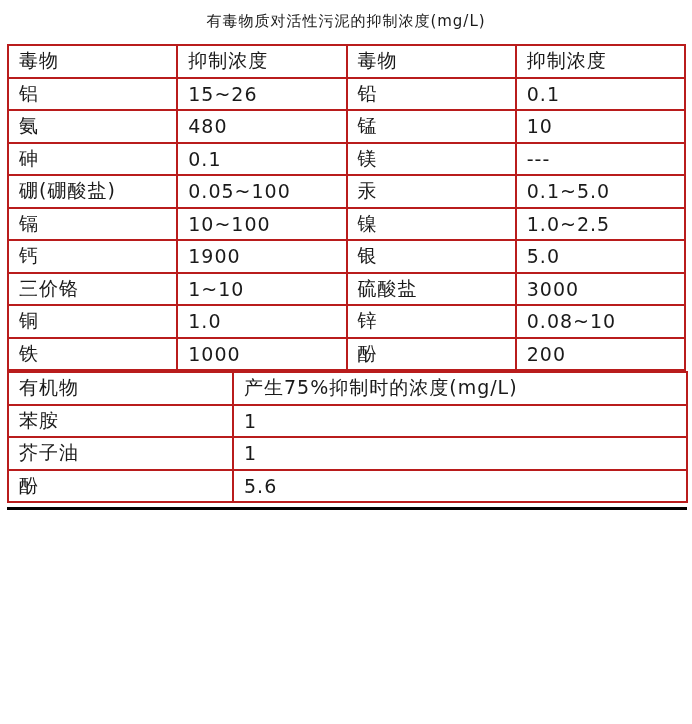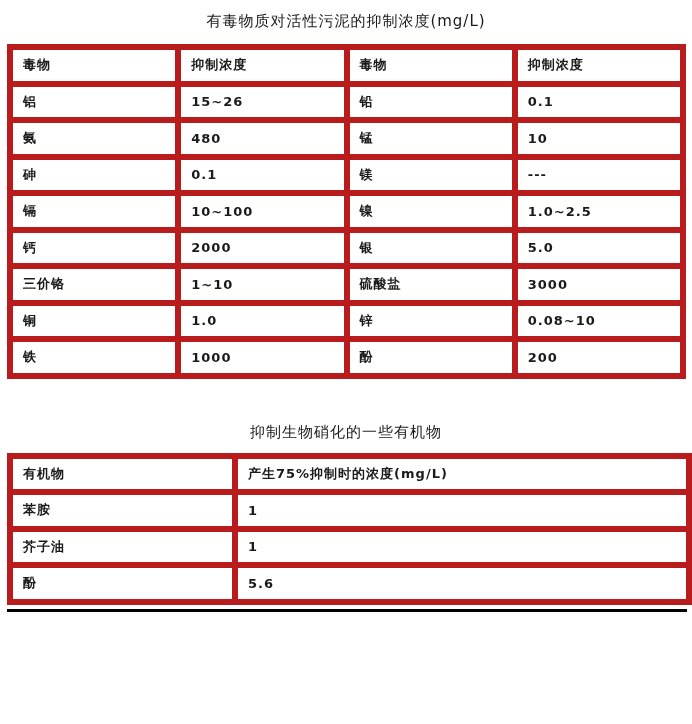--- a/index.html
+++ b/index.html
@@ -26,24 +26,24 @@
   .title-1 { padding-top: 12px; margin-bottom: 13px; }
   .title-2 { margin-top: 44px; margin-bottom: 11px; }
   table.data-table {
     border-collapse: collapse;
     table-layout: fixed;
     margin-left: 7px;
     width: 679px;
   }
   table.data-table th,
   table.data-table td {
-    border: 6px solid #b91c1c;
+    border: 2px solid #b91c1c;
     height: 30.5px;
-    font-size: 13px;
-    font-weight: bold;
+    font-size: 19px;
+    font-weight: normal;
     text-align: left;
     vertical-align: middle;
     padding: 0 6px 0 10px;
     letter-spacing: 1px;
     white-space: nowrap;
     overflow: hidden;
   }
   .toxins-table col { width: 25%; }
   .organics-table col.c1 { width: 225px; }
   .organics-table col.c2 { width: 454px; }
@@ -89,28 +89,34 @@
           <td>锰</td>
           <td>10</td>
         </tr>
         <tr>
           <td>砷</td>
           <td>0.1</td>
           <td>镁</td>
           <td>---</td>
         </tr>
         <tr>
+          <td>硼(硼酸盐)</td>
+          <td>0.05~100</td>
+          <td>汞</td>
+          <td>0.1~5.0</td>
+        </tr>
+        <tr>
           <td>镉</td>
           <td>10~100</td>
           <td>镍</td>
           <td>1.0~2.5</td>
         </tr>
         <tr>
           <td>钙</td>
-          <td>2000</td>
+          <td>1900</td>
           <td>银</td>
           <td>5.0</td>
         </tr>
         <tr>
           <td>三价铬</td>
           <td>1~10</td>
           <td>硫酸盐</td>
           <td>3000</td>
         </tr>
         <tr>
@@ -121,21 +127,20 @@
         </tr>
         <tr>
           <td>铁</td>
           <td>1000</td>
           <td>酚</td>
           <td>200</td>
         </tr>
       </tbody>
   </table>
 
-  <div class="table-title title-2">抑制生物硝化的一些有机物</div>
 
   <table class="data-table organics-table" data-table="organics_table">
     <colgroup>
       <col class="c1">
         <col class="c2">
     </colgroup>
     <thead>
       <tr>
           <th>有机物</th>
           <th>产生75%抑制时的浓度(mg/L)</th>

